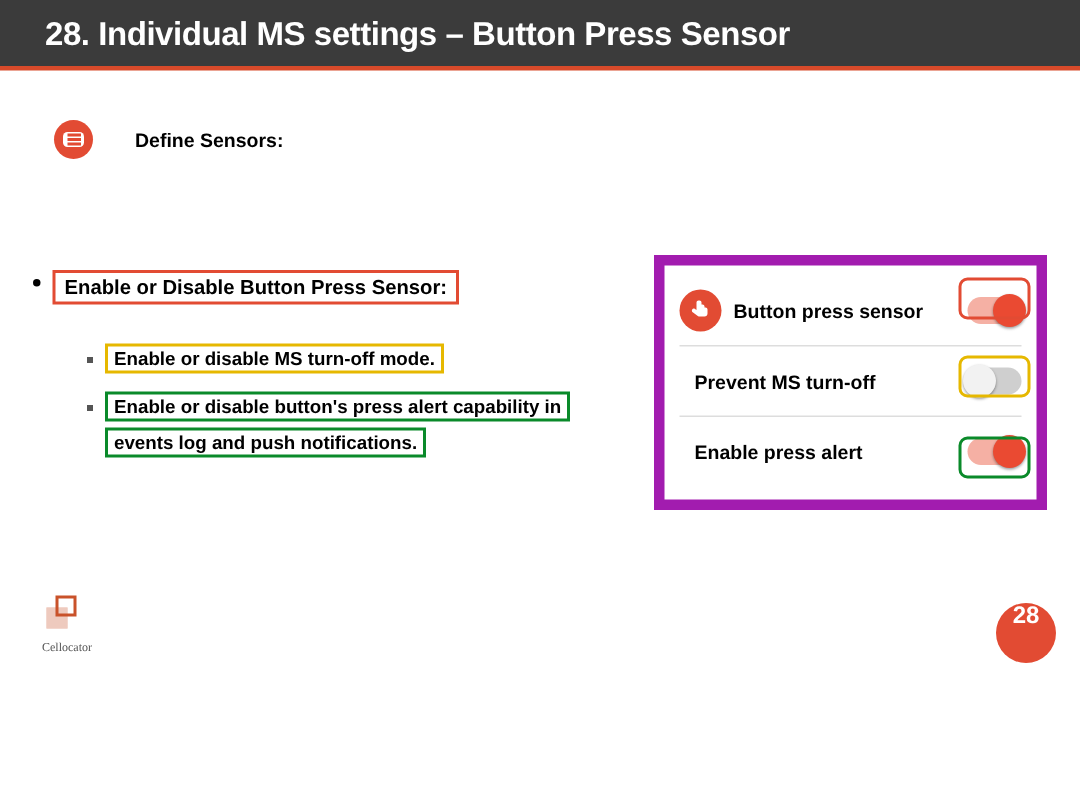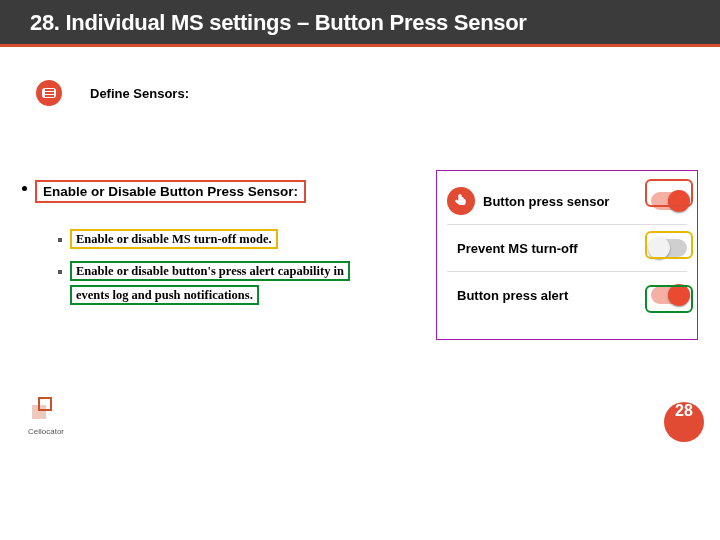--- a/index.html
+++ b/index.html
@@ -22,31 +22,31 @@
     display: flex; flex-direction: column; justify-content: space-evenly; align-items: center;
   }
   .define-icon .inner .bar { width: 9px; height: 1.5px; background: #e24b33; }
   .define-label { font-size: 13px; font-weight: 700; color: #000; }
 
   .main-bullet { position: absolute; top: 180px; left: 22px; display: flex; align-items: flex-start; gap: 8px; }
   .main-bullet .dot { width: 5px; height: 5px; border-radius: 50%; background: #000; margin-top: 6px; }
   .main-bullet .txt { font-size: 13.5px; font-weight: 700; border: 2px solid #e24b33; padding: 2px 6px; }
 
   .sub-list { position: absolute; top: 228px; left: 58px; width: 400px; }
-  .sub-item { display: flex; align-items: flex-start; gap: 8px; margin-bottom: 8px; line-height: 1.9; font-family: Liberation Serif, serif; }
+  .sub-item { display: flex; align-items: flex-start; gap: 8px; margin-bottom: 8px; line-height: 1.9; }
   .sub-item .dot { width: 4px; height: 4px; background: #555; margin-top: 10px; flex-shrink: 0; }
   .sub-item .txt { font-size: 12.5px; font-weight: 700; color: #000; }
   .hl-yellow { border: 2px solid #e6b800; padding: 1px 4px; }
   .hl-green  { border: 2px solid #0a8a2a; padding: 1px 4px; }
 
   
   .panel {
     position: absolute; top: 170px; right: 22px;
     width: 262px; height: 170px;
-    border: 1px solid #a21caf; background: #fff;
+    border: 7px solid #a21caf; background: #fff;
     padding: 10px 10px;
   }
   .panel-row { display: flex; align-items: center; height: 40px; }
   .panel-row.indent { padding-left: 10px; gap: 48px; }
   .panel-row .label { flex: 1; font-size: 13px; font-weight: 700; color: #000; }
   .panel .sep { height: 1px; background: #ddd; margin: 3px 0; }
 
   .press-icon {
     width: 28px; height: 28px; border-radius: 50%; background: #e24b33;
     display: flex; align-items: center; justify-content: center; margin-right: 8px;
@@ -70,21 +70,21 @@
   .ring.red    { border: 2px solid #e24b33; top: 8px;   right: 4px; width: 48px; height: 28px; }
   .ring.yellow { border: 2px solid #e6b800; top: 60px;  right: 4px; width: 48px; height: 28px; }
   .ring.green  { border: 2px solid #0a8a2a; top: 114px; right: 4px; width: 48px; height: 28px; }
 
   
   .logo { position: absolute; left: 28px; bottom: 20px; display: flex; flex-direction: column; align-items: center; }
   .logo-mark { width: 28px; height: 28px; position: relative; }
   .logo-mark .sq { position: absolute; width: 14px; height: 14px; border: 2px solid #c9522a; }
   .logo-mark .sq.a { top: 0; left: 6px; }
   .logo-mark .sq.b { top: 8px; left: 0; background: #c9522a; opacity: .3; }
-  .logo-text { font-size: 8px; color: #555; margin-top: 2px; }
+  .logo-text { font-size: 8px; color: #555; margin-top: 2px; font-family: Liberation Serif, serif; }
 
   .pagecircle {
     position: absolute; right: 16px; bottom: 14px;
     width: 40px; height: 40px; border-radius: 50%;
     background: #e24b33; color: #fff; font-weight: 700; font-size: 16px;
     display: flex; justify-content: center;
   }
 </style>
 </head>
 <body>
@@ -146,21 +146,21 @@
 
     <div class="panel-row indent">
       <span class="label">Prevent MS turn-off</span>
       <div class="toggle off">
           <div class="knob"></div>
         </div>
     </div>
     <div class="sep"></div>
 
     <div class="panel-row indent">
-      <span class="label">Button press alert</span>
+      <span class="label">Enable press alert</span>
       <div class="toggle on">
           <div class="knob"></div>
         </div>
     </div>
 
     <div class="ring red"></div>
     <div class="ring yellow"></div>
     <div class="ring green"></div>
   </div>
 

